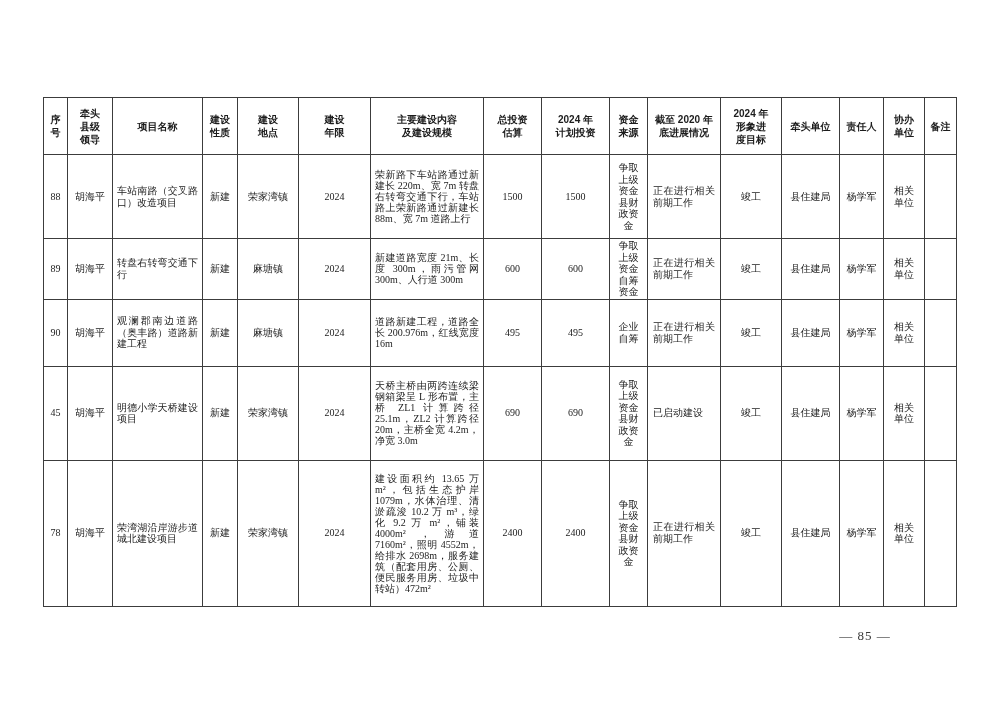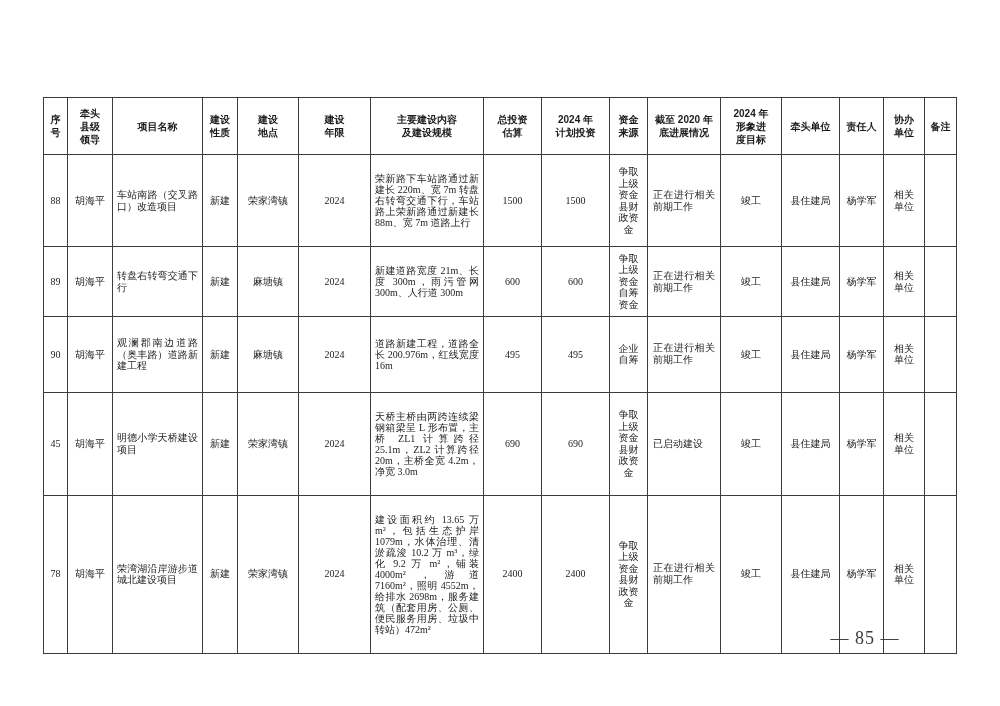--- a/index.html
+++ b/index.html
@@ -41,41 +41,41 @@
   .project-table th {
     font-family: "Liberation Sans", "DejaVu Sans", sans-serif;
     font-weight: bold;
     font-size: 10px;
     line-height: 13px;
     padding: 1px 1px;
   }
   .project-table td.cell-left {
     text-align: justify;
     text-justify: inter-character;
-    padding: 20px 4px;
+    padding: 8px 4px;
   }
   .project-table td.cell-justify {
     text-align: justify;
     text-justify: inter-character;
-    padding: 18px 4px;
+    padding: 4px 4px;
     line-height: 11px;
   }
   .project-table td.cell-justify-sm {
     text-align: justify;
     text-justify: inter-character;
     padding: 12px 5px;
     line-height: 12px;
   }
   .page-number {
     position: absolute;
     left: 820px;
     top: 628px;
     width: 90px;
     text-align: center;
-    font-size: 18px;
+    font-size: 13px;
     letter-spacing: 1px;
     color: #3a3a3a;
     font-family: "Liberation Serif", "DejaVu Serif", serif;
   }
 </style>
 </head>
 <body>
 
 <div class="page">
   <table class="project-table">

